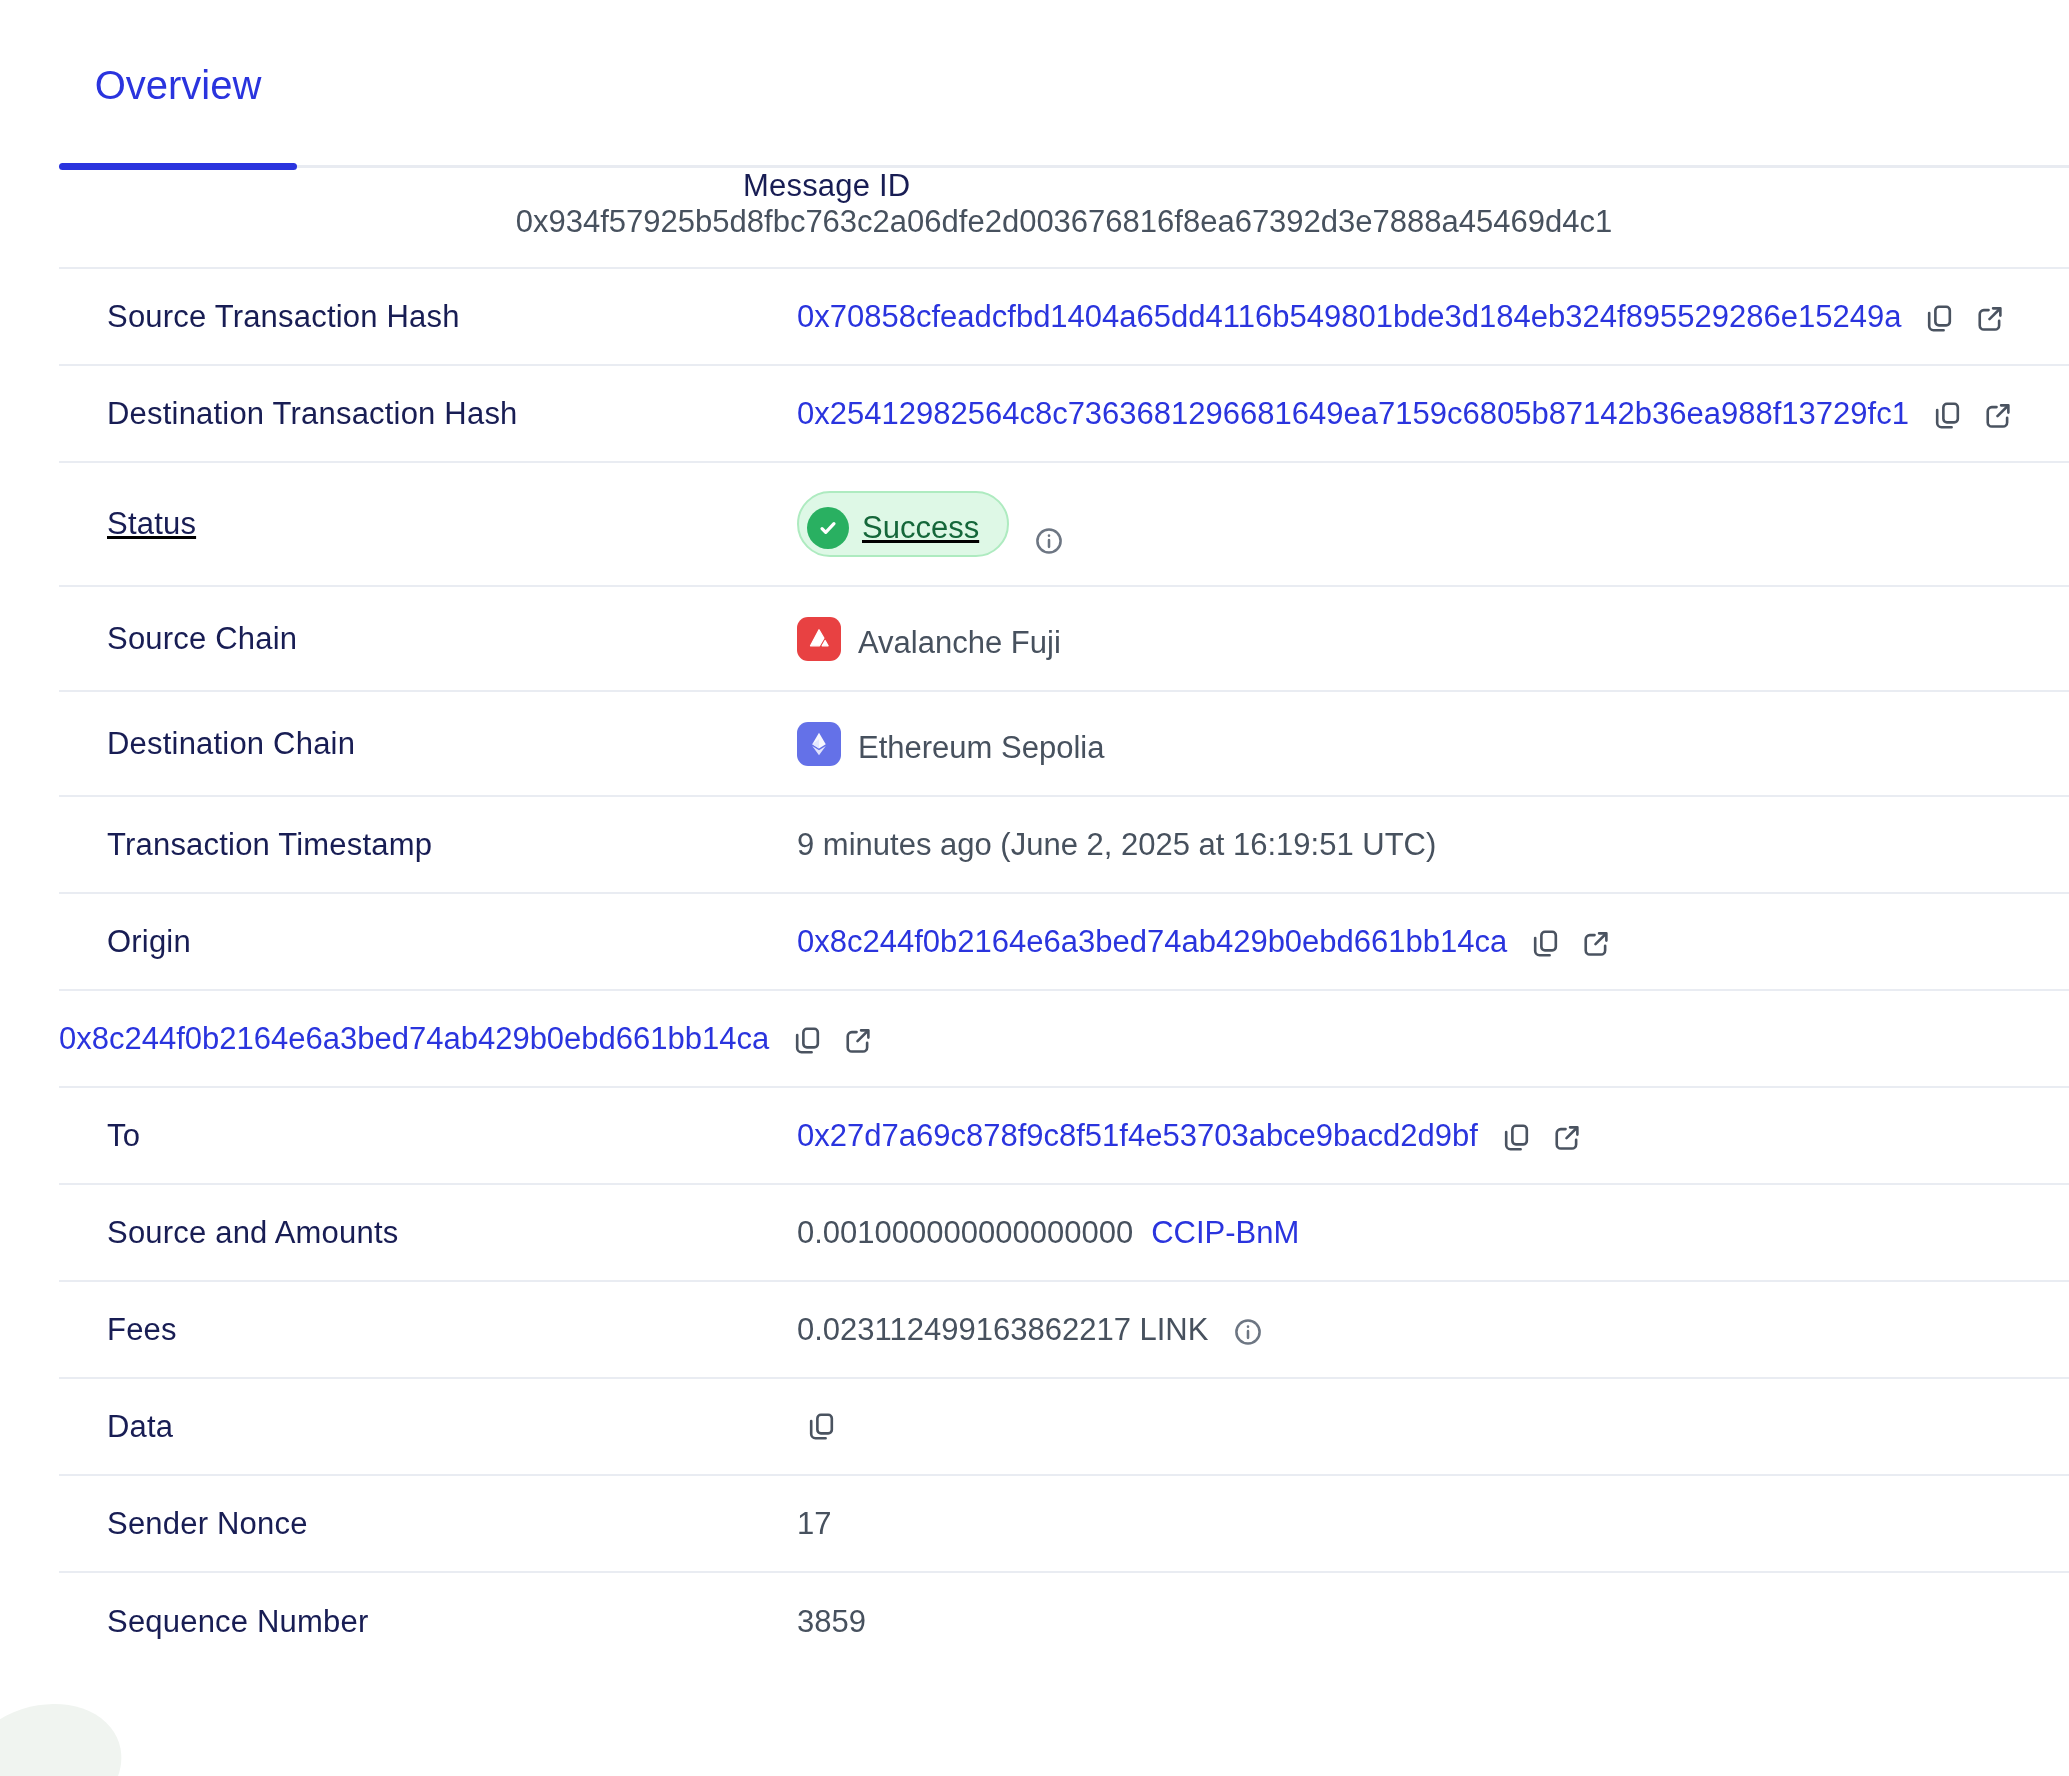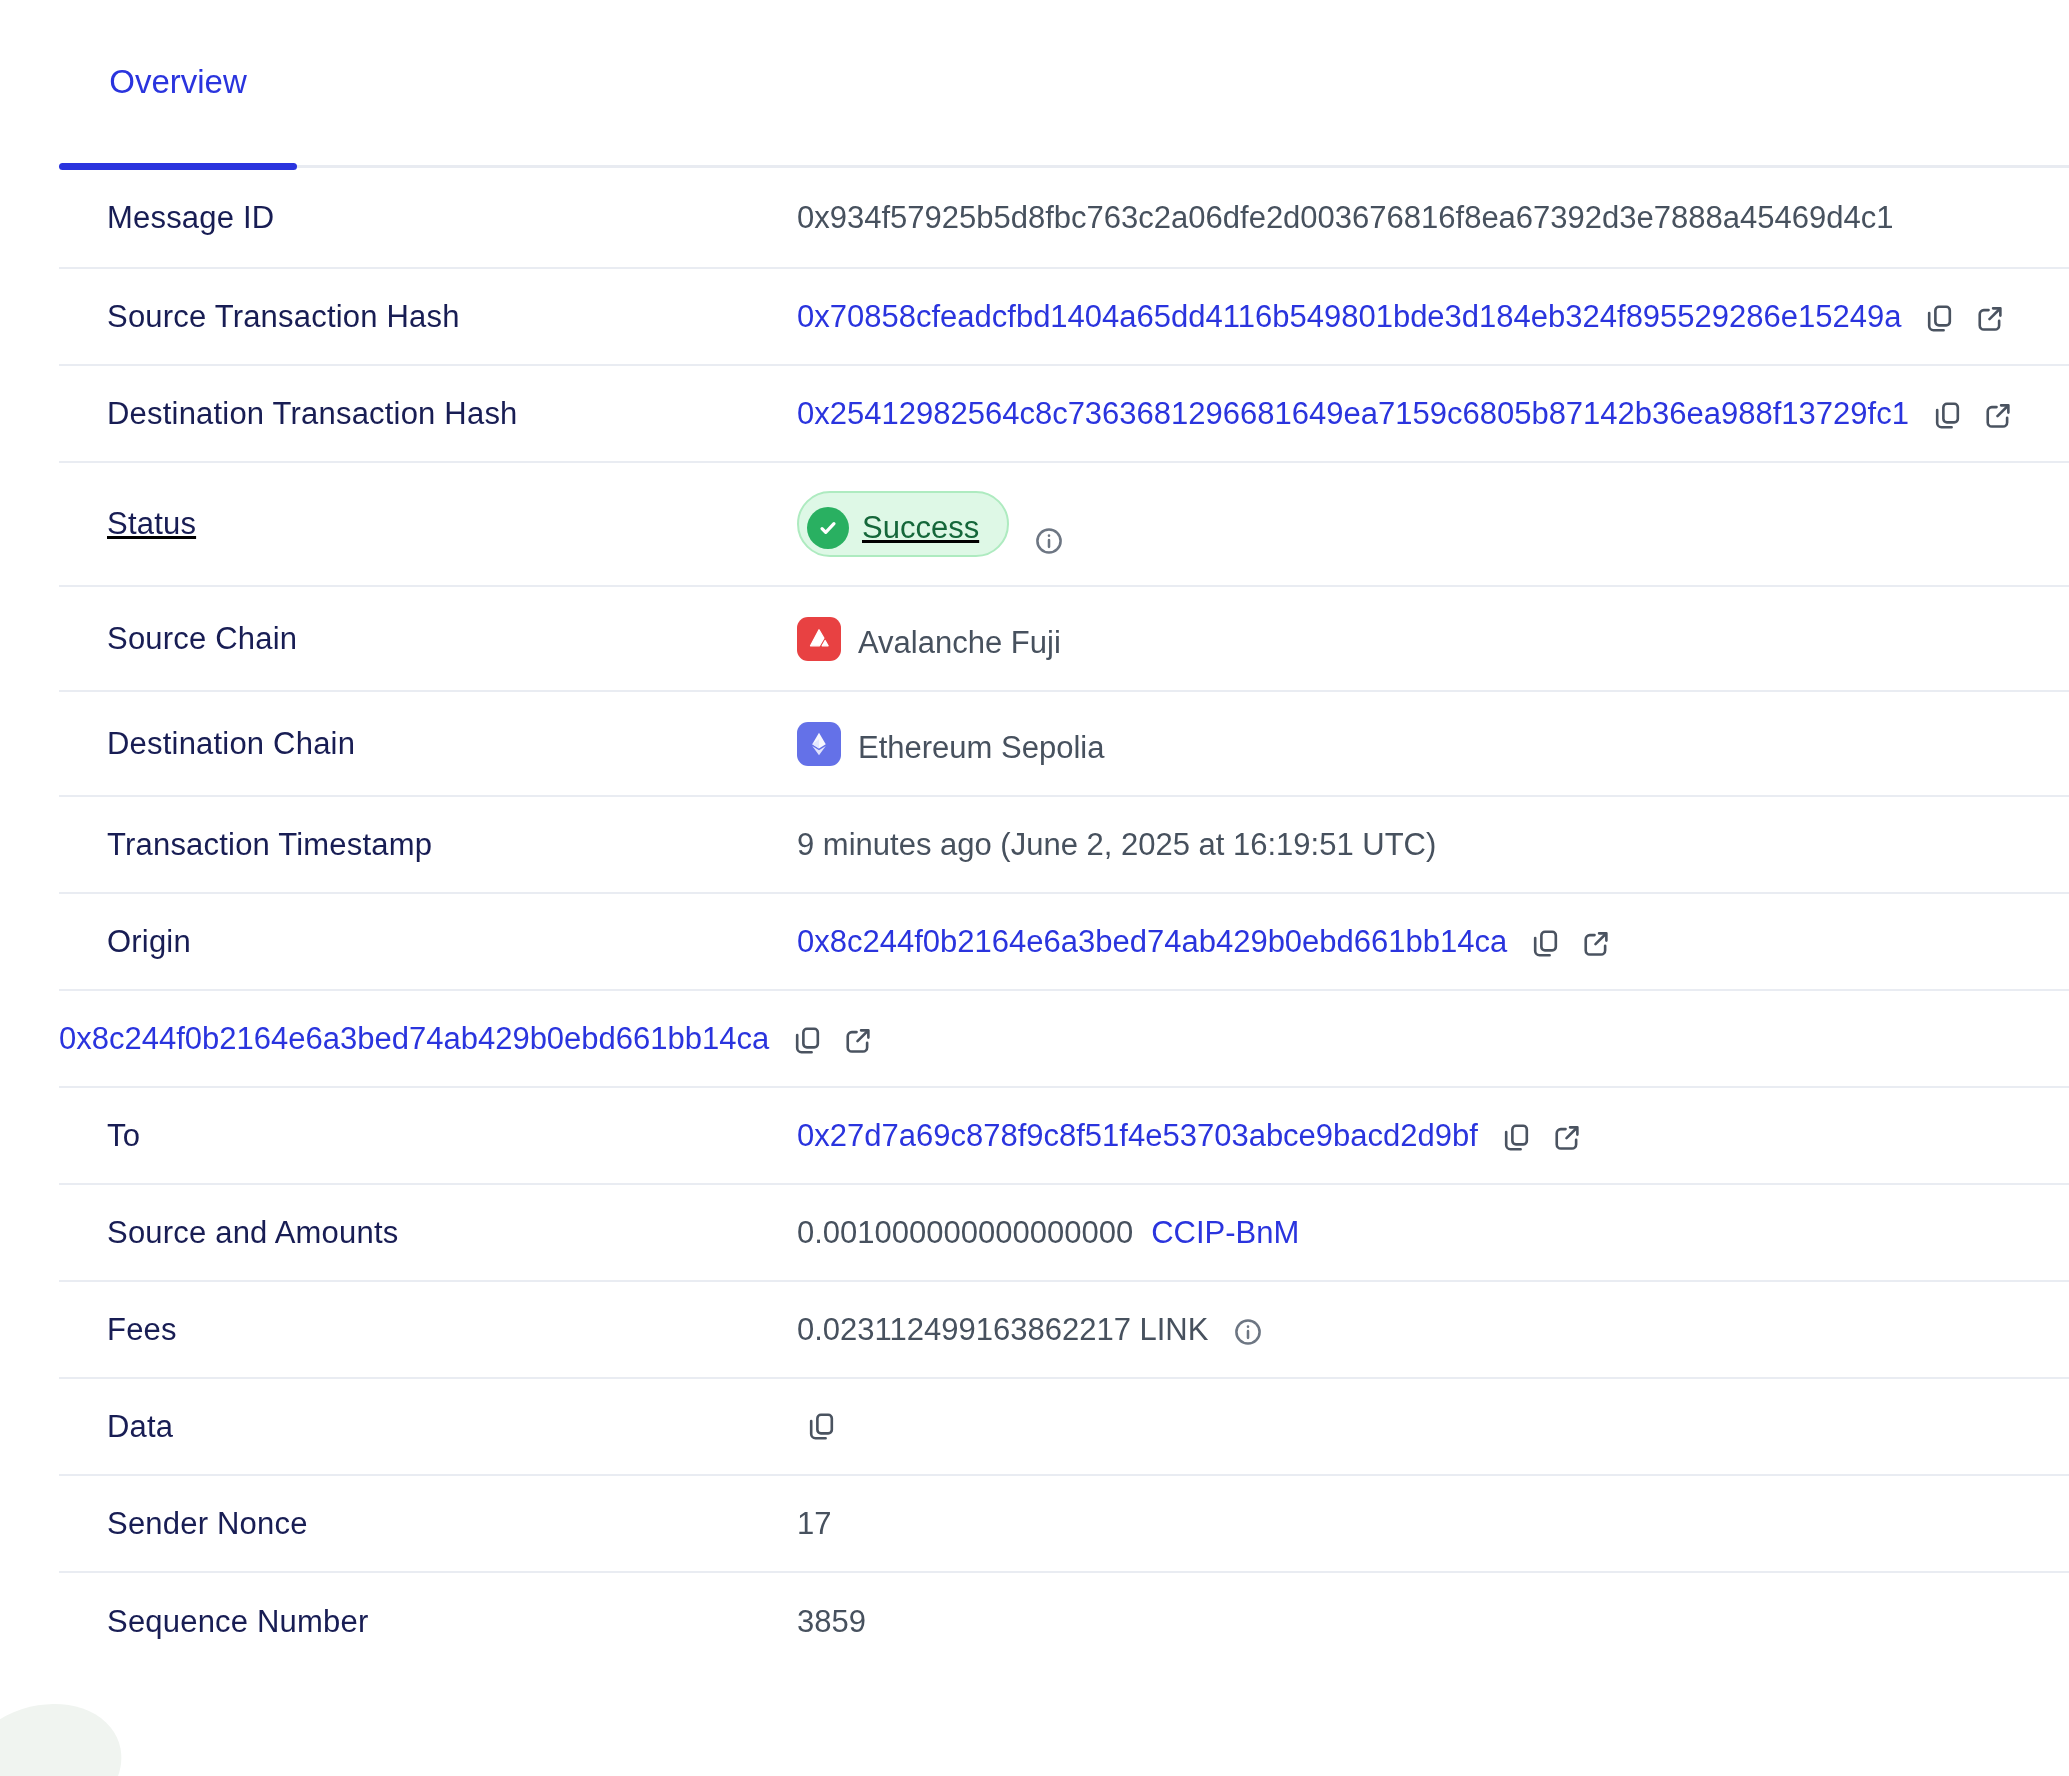--- a/index.html
+++ b/index.html
@@ -17,21 +17,21 @@
     position: relative;
     height: 168px;
     margin-left: 59px;
     border-bottom: 3px solid #e8ebf1;
   }
   .tab {
     position: absolute;
     left: 0; top: 63px;
     width: 238px;
     text-align: center;
-    font-size: 33px;
+    font-size: 40px;
     font-weight: 500;
     color: #2a34de;
     cursor: pointer;
   }
   .tab-underline {
     position: absolute;
     left: 0; bottom: -5px;
     width: 238px; height: 7px;
     background: #2a34de;
     border-radius: 4px;
@@ -39,21 +39,21 @@
 
   
   .table { }
   .row {
     display: flex;
     align-items: center;
     min-height: 97px;
     margin-left: 59px;
     border-bottom: 2px solid #e9ecf2;
   }
-  .row:first-child { min-height: 101px; }
+  .row:first-child { min-height: 101px; flex-direction: column; }
   .row:last-child { border-bottom: none; }
   .row.status-row { min-height: 124px; text-decoration: underline; }
   .row.chain-row { min-height: 105px; }
 
   .row-label {
     width: 738px;
     padding-left: 48px;
     flex-shrink: 0;
     font-size: 31px;
     font-weight: 500;

